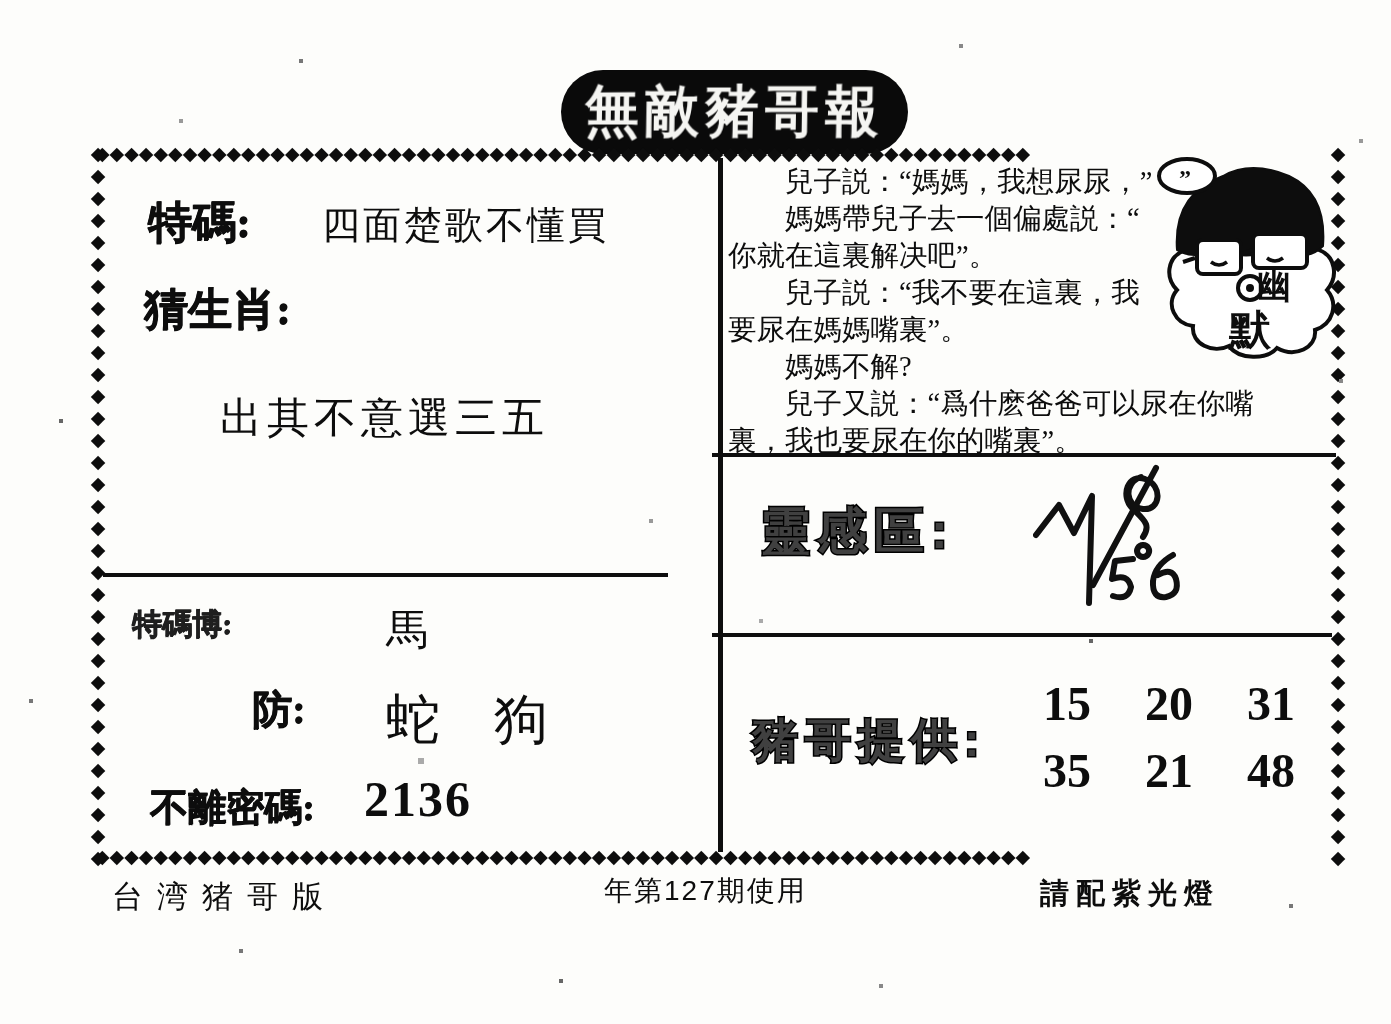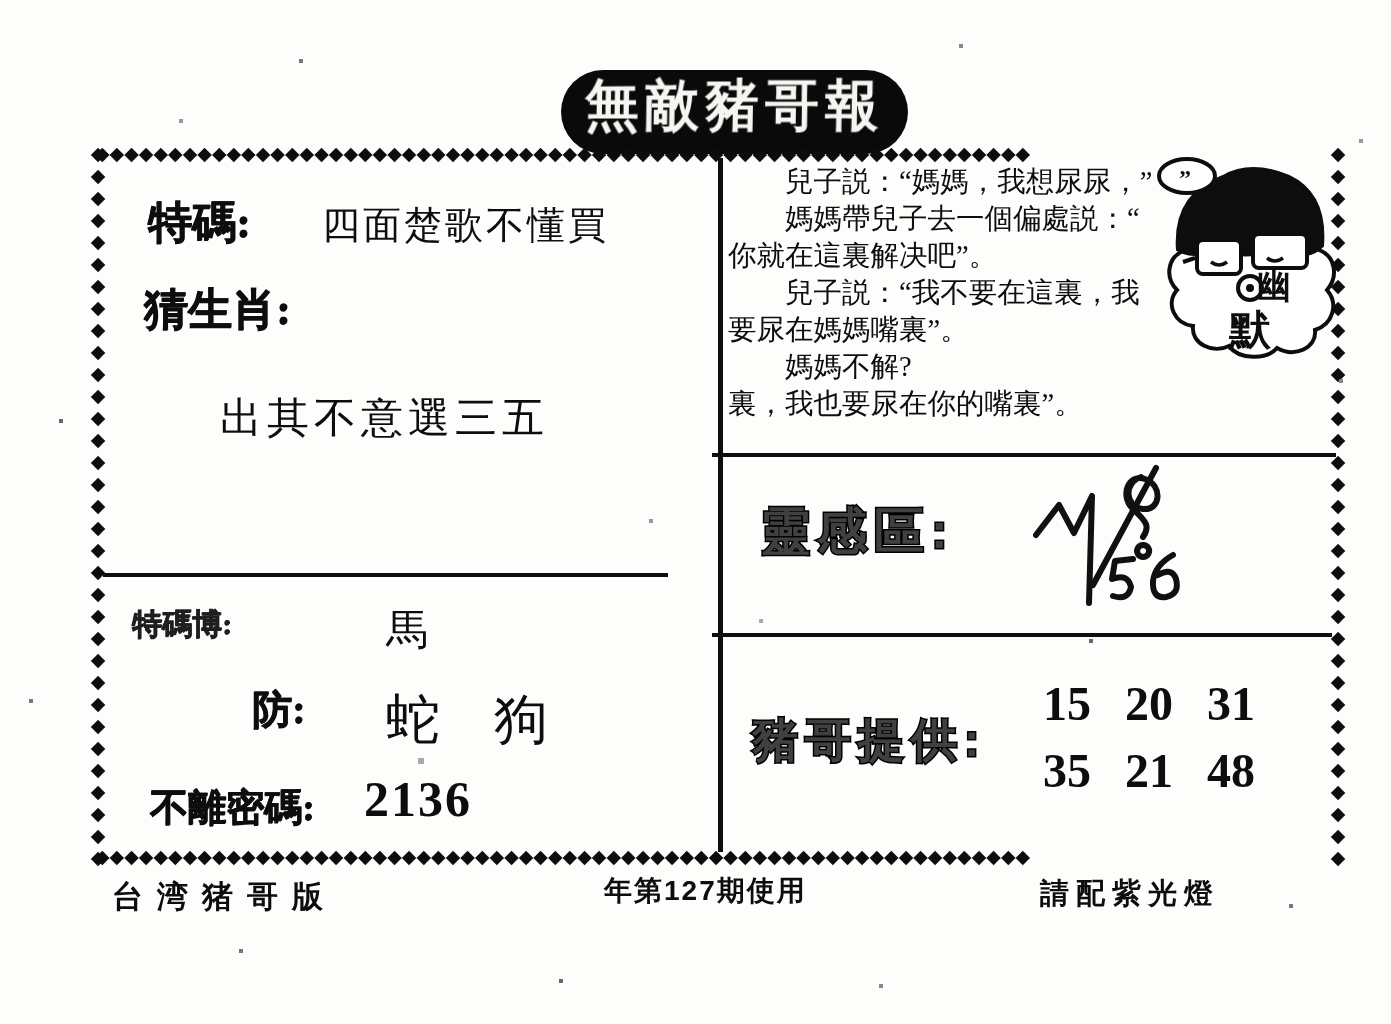--- a/index.html
+++ b/index.html
@@ -6,21 +6,21 @@
   #page{
     position:relative;width:1391px;height:1024px;margin:0 auto;
     background:#fdfdfb;overflow:hidden;
     font-family:"Liberation Serif","DejaVu Serif",serif;
     color:#0d0d0d;
   }
   
   .title-pill{
     position:absolute;left:561px;top:70px;width:347px;height:84px;
     background:#0a0a0a;border-radius:44px;
-    display:flex;align-items:flex-start;justify-content:center;
+    display:flex;align-items:center;justify-content:center;
   }
   .title-pill span{
     color:#f5f5f2;font-size:54px;font-weight:bold;letter-spacing:6px;
     transform:scaleY(1.04) skewX(-1deg);
     text-shadow:0 0 2px #222, 1px 1px 0 #000;
     filter:blur(.3px);
     white-space:nowrap;
   }
   
   .dstrip{position:absolute;color:#0d0d0d;overflow:hidden;pointer-events:none;}
@@ -59,24 +59,24 @@
   .bubble{
     position:absolute;font-weight:bold;color:#404040;
     -webkit-text-stroke:3px #000;paint-order:stroke fill;
     letter-spacing:7px;text-shadow:0 0 1px #000;
     font-family:"Liberation Sans","DejaVu Sans",sans-serif;
   }
   #inspiration-label{left:760px;top:498px;font-size:50px;}
   #provide-label{left:752px;top:710px;font-size:46px;}
   
   .numbers{position:absolute;left:1036px;top:676px;}
-  .numrow{display:flex;gap:20px;margin-bottom:12px;}
+  .numrow{display:flex;gap:40px;margin-bottom:12px;}
   .numrow span{font-size:48px;font-weight:bold;min-width:62px;text-align:center;}
   
-  .foot{position:absolute;white-space:nowrap;font-weight:bold;}
+  .foot{position:absolute;white-space:nowrap;}
   #foot-left{left:112px;top:876px;font-size:31px;letter-spacing:14px;}
   #foot-center{left:604px;top:872px;font-size:28px;letter-spacing:2px;
                font-family:"Liberation Sans","DejaVu Sans",sans-serif;}
   #foot-right{left:1040px;top:874px;font-size:29px;letter-spacing:7px;font-weight:bold;}
   
   #mascot{position:absolute;left:1155px;top:146px;}
   #scribble{position:absolute;left:1033px;top:463px;}
   
   .noise{position:absolute;left:0;top:0;width:2px;height:2px;background:transparent;
     box-shadow:300px 60px 0 1px #777,960px 45px 0 1px #888,60px 420px 0 1px #666,
@@ -115,20 +115,21 @@
   <div id="pass-label" class="lbl">不離密碼:</div>
   <div id="pass-value" class="val">2136</div>
 
   <div class="joke">
     <div class="jl ind">兒子説：“媽媽，我想尿尿，”</div>
     <div class="jl ind">媽媽帶兒子去一個偏處説：“</div>
     <div class="jl">你就在這裏解决吧”。</div>
     <div class="jl ind">兒子説：“我不要在這裏，我</div>
     <div class="jl">要尿在媽媽嘴裏”。</div>
     <div class="jl ind">媽媽不解?</div>
+    <div class="jl ind">兒子又説：“爲什麽爸爸可以尿在你嘴</div>
     <div class="jl">裏，我也要尿在你的嘴裏”。</div>
   </div>
 
   <svg id="mascot" width="186" height="218" viewBox="0 0 186 218">
 
     <path d="M95,62
              C55,60 30,80 28,105
              C12,112 10,132 22,144
              C10,158 20,178 38,180
              C36,198 58,208 74,200

